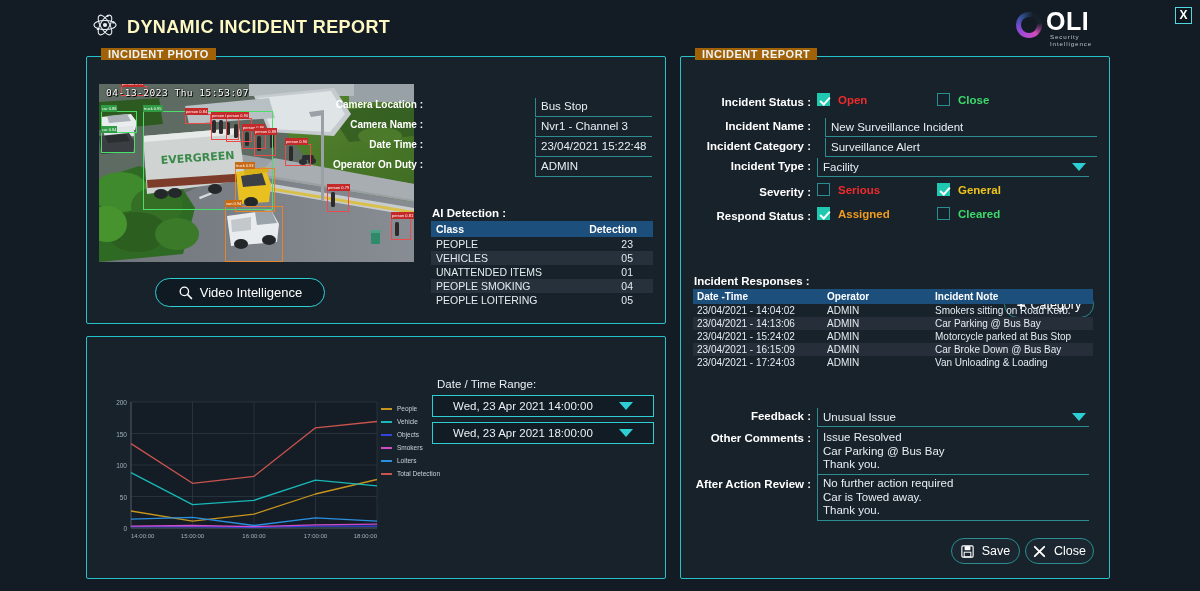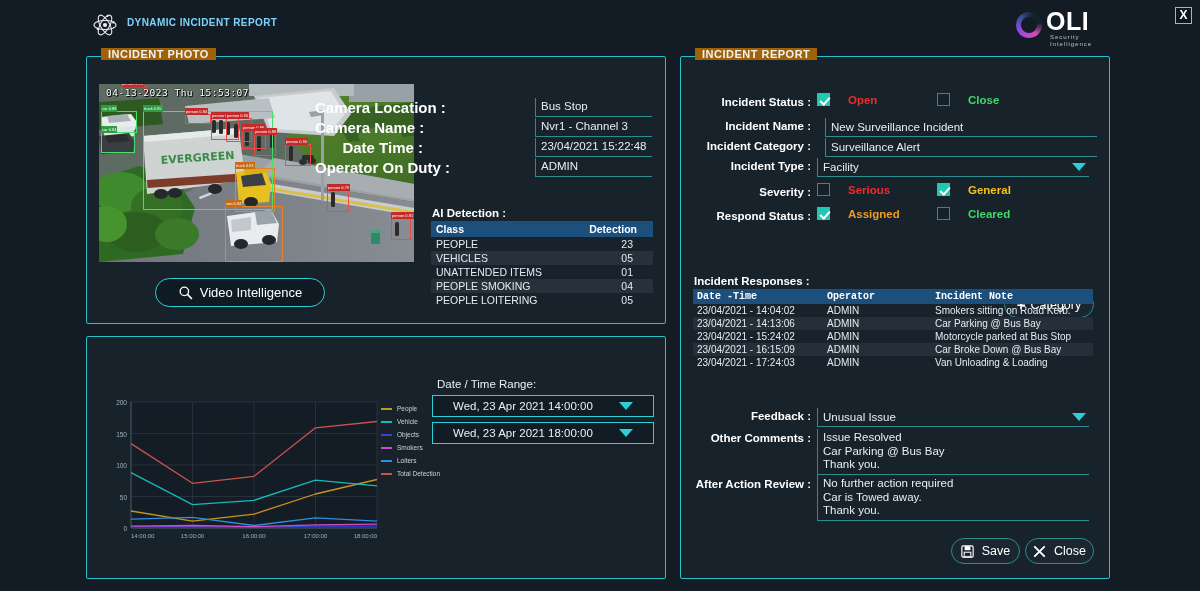--- a/index.html
+++ b/index.html
@@ -9,21 +9,21 @@
     font-family: "Liberation Sans", sans-serif;
     overflow: hidden;
   }
   .app { position: relative; width: 1200px; height: 591px; background: #131c24; }
 
   
   .header { position: absolute; left: 0; top: 0; width: 1200px; height: 50px; }
   .atom-icon { position: absolute; left: 92px; top: 12px; width: 26px; height: 26px; }
   .app-title {
     position: absolute; left: 127px; top: 17px;
-    font-size: 10px; font-weight: bold; color: #7dd3fc; letter-spacing: .4px;
+    font-size: 18px; font-weight: bold; color: #fef9c3; letter-spacing: .4px;
   }
   .brand { position: absolute; right: 92px; top: 8px; width: 92px; height: 34px; }
   .brand-ring {
     position: absolute; left: 0; top: 4px; width: 26px; height: 26px; border-radius: 50%;
     background: conic-gradient(from 200deg, #b14bd6, #7b4bd6, #2f4f8f, #16202b, #16202b, #d04bb8, #b14bd6);
   }
   .brand-ring::after {
     content:""; position:absolute; left:5px; top:5px; width:16px; height:16px;
     border-radius:50%; background:#131c24;
   }
@@ -76,21 +76,21 @@
     position: absolute; left: 68px; top: 221px; width: 170px; height: 29px;
     border: 1px solid #2ecfd4; border-radius: 15px; background: #101a22;
     display: flex; align-items: center; justify-content: center; gap: 7px; cursor: pointer;
   }
   .vi-btn span.t { font-size: 13px; color: #ffffff; font-weight: 500; }
 
   
   .cam-field { position: absolute; height: 22px; }
   .cam-label {
     position: absolute; right: 0; top: 2px; width: 108px; text-align: right;
-    font-size: 15px; font-weight: bold; color: #ffffff; white-space: nowrap;
+    font-size: 10px; font-weight: bold; color: #ffffff; white-space: nowrap;
   }
   .cam-val {
     position: absolute; left: 0; top: 1px; width: 117px; height: 19px;
     border-bottom: 1px solid #2a8d8f; border-left: 1px solid #2a8d8f;
     padding-left: 5px; font-size: 11.5px; color: #e7eef3; line-height: 17px;
   }
 
   .ai-title { position: absolute; left: 345px; top: 150px; font-size: 11.5px; font-weight: bold; color: #ffffff; }
   .ai-table { position: absolute; left: 344px; top: 164px; width: 222px; border-collapse: collapse; }
   .ai-table th {
@@ -131,21 +131,21 @@
     padding-left: 5px; font-size: 11.5px; color: #e7eef3; line-height: 18px; margin-left: 8px;
   }
   .f-select {
     position: absolute; left: 136px; top: 1px; width: 272px; height: 19px;
     border-bottom: 1px solid #2a8d8f; border-left: 1px solid #2a8d8f;
     padding-left: 5px; font-size: 11.5px; color: #e7eef3; line-height: 18px; cursor: pointer;
   }
   .f-select .caret { position: absolute; right: 3px; top: 5px; }
 
   .cb-group { position: absolute; left: 136px; top: 0; display: flex; }
-  .cb-item { display: flex; align-items: center; gap: 18px; cursor: pointer; }
+  .cb-item { display: flex; align-items: center; gap: 8px; cursor: pointer; }
   .cb {
     width: 13px; height: 13px; border: 1px solid #2a8d8f; background: #14202a;
     display: inline-block; position: relative; flex: none;
   }
   .cb.on { background: #1fc8b0; border-color: #1fc8b0; }
   .cb.on::after {
     content: ""; position: absolute; left: 4px; top: 1px; width: 4px; height: 8px;
     border: solid #ffffff; border-width: 0 2px 2px 0; transform: rotate(42deg);
   }
   .cb-txt { font-size: 11.5px; font-weight: bold; white-space: nowrap; }
@@ -155,21 +155,21 @@
     border: 1px solid #2a8d8f; border-radius: 14px; background: #1b2630;
     display: flex; align-items: center; justify-content: center; gap: 5px; cursor: pointer;
   }
   .resp-btn .t { font-size: 12.5px; color: #ffffff; }
   .plus { font-size: 15px; color: #ffffff; font-weight: bold; line-height: 1; }
 
   .ir-title { position: absolute; left: 13px; top: 218px; font-size: 11.5px; font-weight: bold; color: #ffffff; }
   .ir-table { position: absolute; left: 12px; top: 232px; width: 400px; border-collapse: collapse; }
   .ir-table th {
     background: #1d4f7d; color: #ffffff; font-size: 10px; font-weight: bold;
-    text-align: left; padding: 2px 4px; height: 15px; font-family: Liberation Mono, monospace;
+    text-align: left; padding: 2px 4px; height: 15px;
   }
   .ir-table td { font-size: 10px; color: #e4ebf1; padding: 1px 4px; height: 13px; white-space: nowrap; }
   .ir-table tbody tr:nth-child(even) { background: #262f39; }
 
   .ta-box {
     position: absolute; left: 136px; width: 272px;
     border-bottom: 1px solid #2a8d8f; border-left: 1px solid #2a8d8f;
     padding: 2px 0 2px 5px; font-size: 11.5px; color: #e7eef3; line-height: 13.5px;
   }
 

